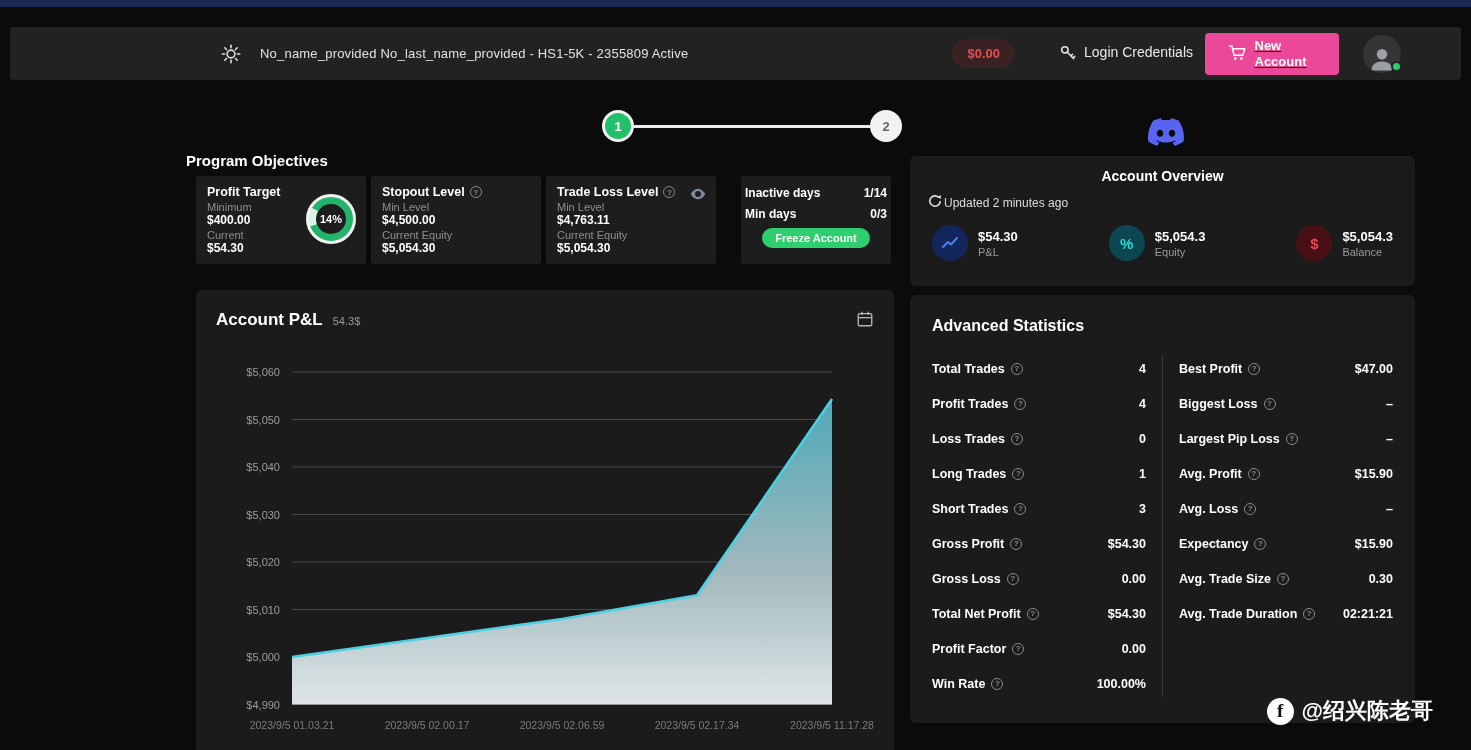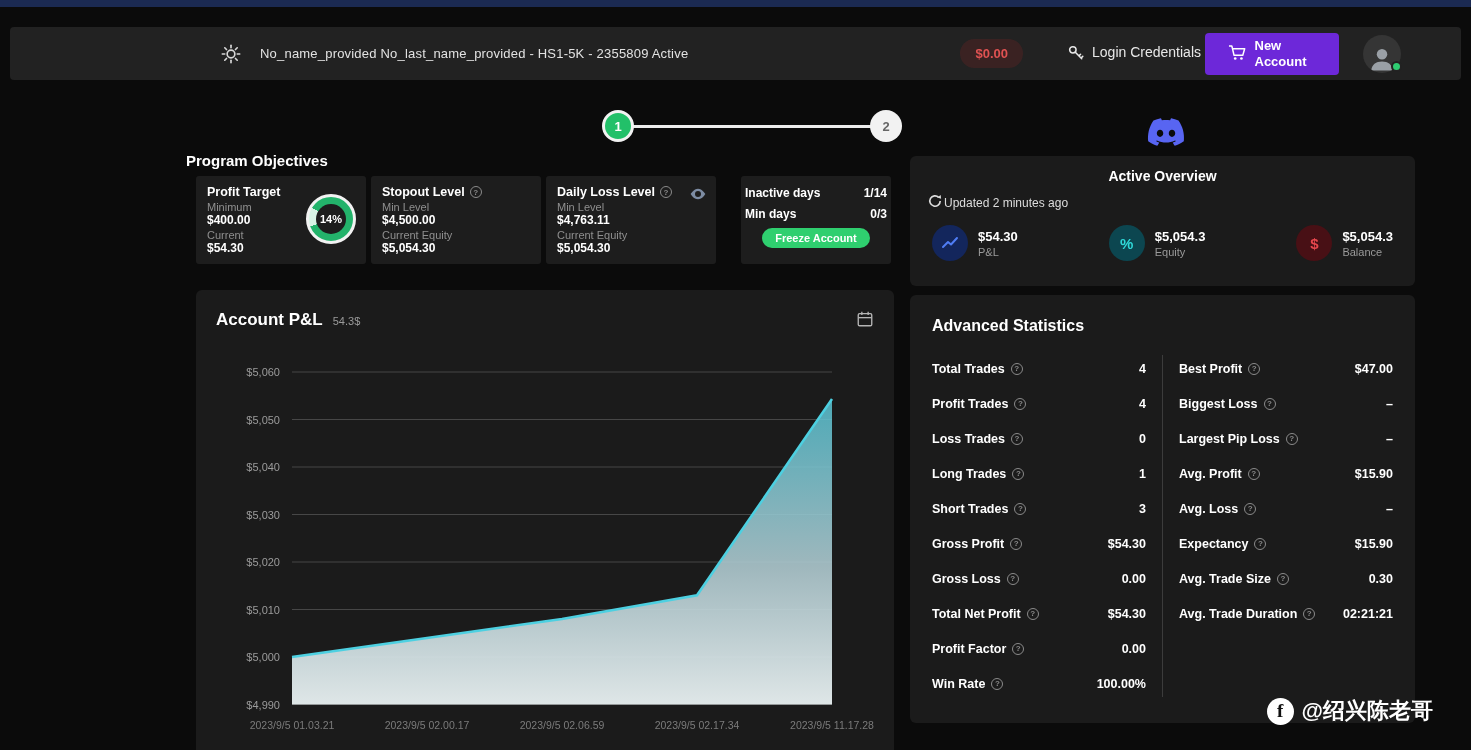--- a/index.html
+++ b/index.html
@@ -10,22 +10,22 @@
   .top-strip { position:absolute; left:0; top:0; width:100%; height:7px; background:#1b2a52; }
 
   
   .topbar { position:absolute; left:10px; top:27px; width:1451px; height:53px; background:#222222;
             border-radius:4px; display:flex; align-items:center; padding:0 60px 0 208px; }
   .sun-btn { width:26px; height:26px; display:flex; align-items:center; justify-content:center; cursor:pointer; }
   .account-title { margin-left:16px; color:#e2e2e2; font-size:13px; letter-spacing:.2px; }
   .balance-badge { margin-left:auto; background:rgba(200,40,40,.15); color:#e05252; font-weight:bold;
                    font-size:13px; padding:7px 15px; border-radius:16px; }
   .login-cred { display:flex; align-items:flex-start; gap:8px; color:#e8e8e8; font-size:14px; margin-left:44px; cursor:pointer; }
-  .new-account-btn { margin-left:4px; width:134px; height:42px; background:#6d28d9; border:none; border-radius:4px;
-                     display:flex; align-items:center; justify-content:center; gap:9px; cursor:pointer; }
+  .new-account-btn { margin-left:12px; width:134px; height:42px; background:#ec4899; border:none; border-radius:4px;
+                     display:flex; align-items:center; justify-content:center; gap:9px; cursor:pointer;text-decoration:underline; }
   .new-account-btn .btn-label { color:#ffffff; font-size:13px; font-weight:bold; width:62px; text-align:left; line-height:1.2; }
   .avatar-wrap { margin-left:24px; position:relative; width:38px; height:38px; cursor:pointer; }
   .avatar { width:38px; height:38px; border-radius:50%; background:#353535; overflow:hidden; display:flex;
             align-items:flex-end; justify-content:center; }
   .online-dot { position:absolute; right:-1px; bottom:1px; width:11px; height:11px; background:#2ecc71;
                 border:2px solid #222; border-radius:50%; }
 
   
   .stepper { position:absolute; left:602px; top:110px; display:flex; align-items:center; }
   .step-circle { width:32px; height:32px; border-radius:50%; display:flex; align-items:center; justify-content:center;
@@ -187,21 +187,21 @@
         <span class="info"></span>
       </div>
       <div class="po-lbl">Min Level</div>
       <div class="po-val">$4,500.00</div>
       <div class="po-lbl">Current Equity</div>
       <div class="po-val">$5,054.30</div>
     </div>
 
     <div class="po-card">
       <div class="po-card-title">
-        <span>Daily Loss Level</span>
+        <span>Trade Loss Level</span>
         <span class="info"></span>
       </div>
       <div class="po-lbl">Min Level</div>
       <div class="po-val">$4,763.11</div>
       <div class="po-lbl">Current Equity</div>
       <div class="po-val">$5,054.30</div>
       <span class="eye-btn">
         <svg width="16" height="12" viewBox="0 0 24 16" fill="#7d8ca3">
           <path d="M12 0C5.5 0 1 8 1 8s4.5 8 11 8 11-8 11-8S18.5 0 12 0zm0 12.5A4.5 4.5 0 1112 3.5a4.5 4.5 0 010 9z"></path>
         </svg>
@@ -215,21 +215,21 @@
       </div>
       <div class="act-row">
         <span>Min days</span>
         <span>0/3</span>
       </div>
       <button class="freeze-btn">Freeze Account</button>
     </div>
   </div>
 
   <div class="overview">
-    <div class="overview-title">Active Overview</div>
+    <div class="overview-title">Account Overview</div>
     <div class="updated-row">
       <span>
         <svg width="14" height="14" viewBox="0 0 17 17">
           <path fill="none" stroke="#ddd" stroke-width="2" d="M14.8 8.5a6.3 6.3 0 1 1-1.9-4.5"></path>
           <polygon points="15.4,1.2 15.9,5.8 11.4,4.4" fill="#ddd"></polygon>
         </svg>
       </span>
       <span>Updated 2 minutes ago</span>
     </div>
     <div class="ov-stats">

